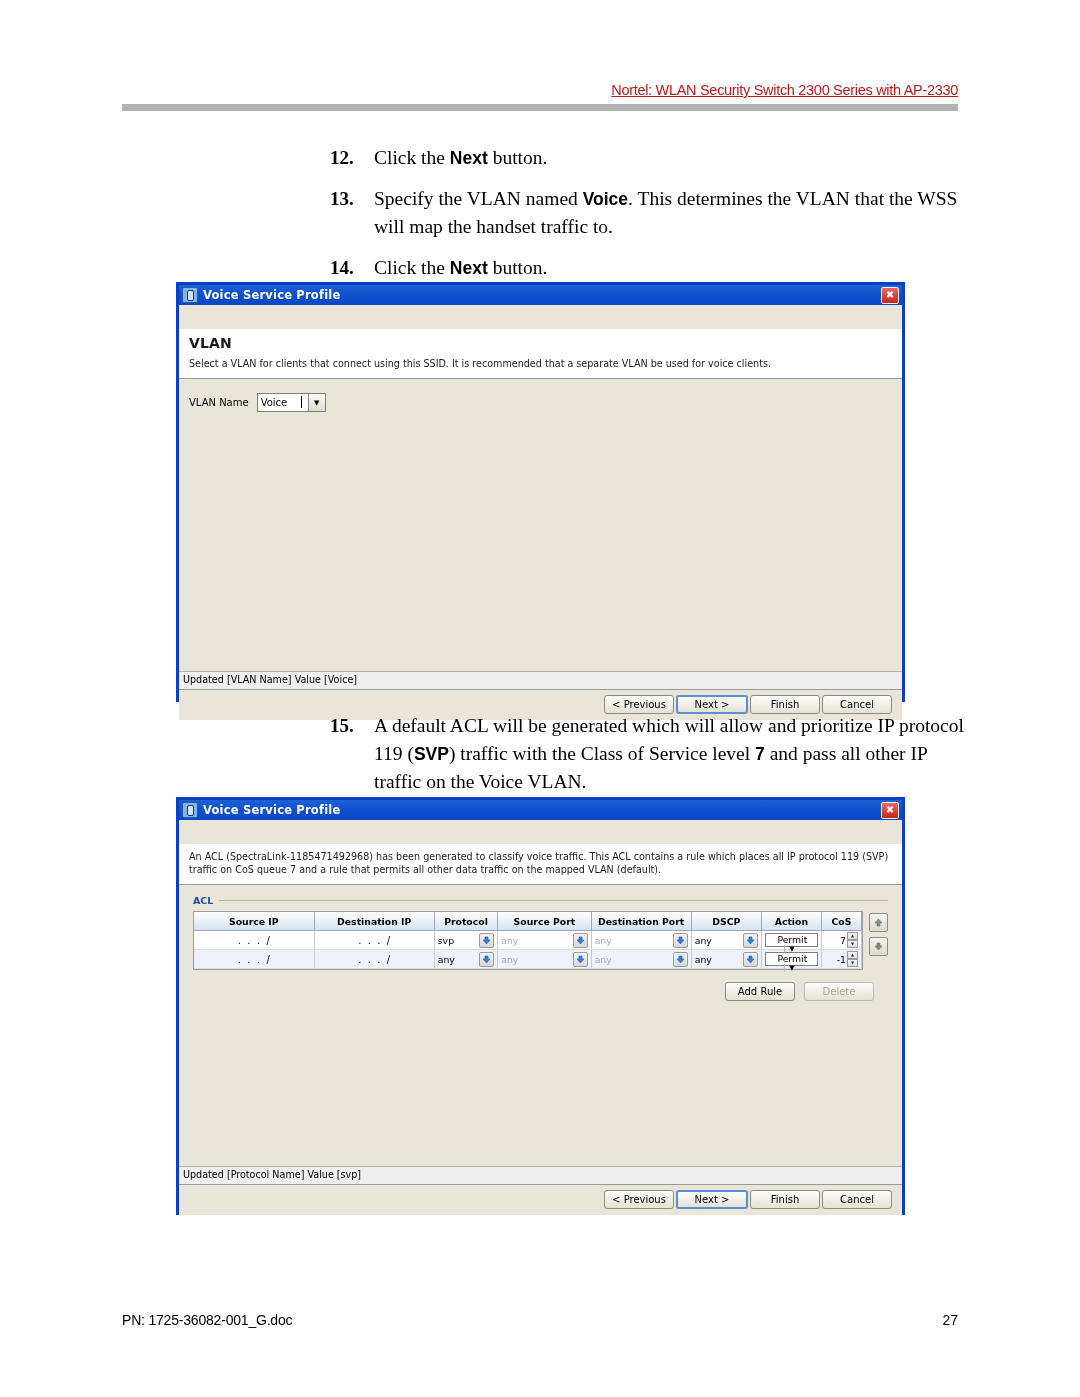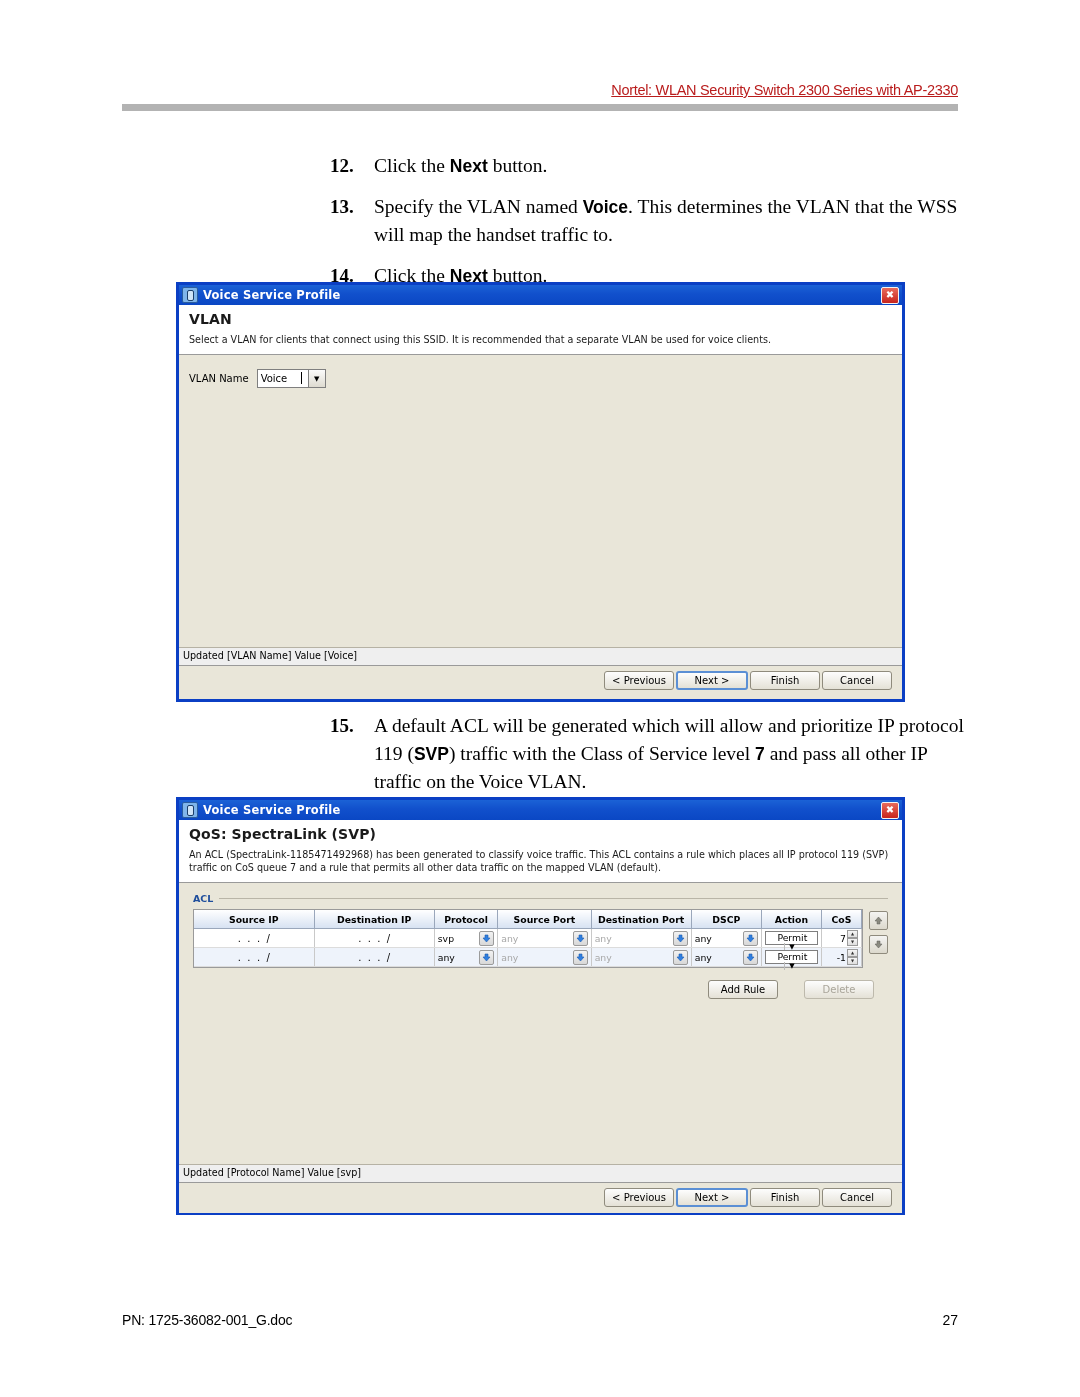--- a/index.html
+++ b/index.html
@@ -108,20 +108,21 @@
     font-weight: bold;
     line-height: 13px;
     text-align: center;
     cursor: pointer;
   }
 
   .dlg-head {
     background: #ffffff;
     border-bottom: 1px solid #9a9a9a;
     padding: 6px 10px 8px 10px;
+    margin-top: 24px;
   }
   .dlg-title {
     font-size: 14px;
     font-weight: bold;
     color: #1a1a1a;
     margin-bottom: 6px;
     letter-spacing: 0.1px;
   }
   .dlg-desc {
     font-size: 9.6px;
@@ -323,21 +324,21 @@
     border: 1px solid #8f8b7d;
     border-radius: 2px;
     display: flex;
     align-items: center;
     justify-content: center;
     cursor: pointer;
   }
   .acl-actions {
     display: flex;
     justify-content: flex-end;
-    gap: 26px;
+    gap: 9px;
     padding: 12px 14px 0 0;
     align-items: center;
   }
 
   
   .footer-left {
     position: absolute;
     left: 122px;
     top: 1312px;
     font-family: "Liberation Sans", sans-serif;
@@ -351,21 +352,21 @@
     font-family: "Liberation Sans", sans-serif;
     font-size: 14px;
   }
 </style>
 </head>
 <body>
 
 <div class="page-header">Nortel: WLAN Security Switch 2300 Series with AP-2330</div>
 <div class="header-rule"></div>
 
-<div class="steps" id="steps-top" style="top:152px;">
+<div class="steps" id="steps-top" style="top:144px;">
     <div class="step">
       <div class="step-num">12.</div>
       <div class="step-text">Click the <b>Next</b> button.</div>
     </div>
     <div class="step">
       <div class="step-num">13.</div>
       <div class="step-text">Specify the VLAN named <b>Voice</b>. This determines the VLAN that the WSS will map the handset traffic to.</div>
     </div>
     <div class="step">
       <div class="step-num">14.</div>
@@ -415,21 +416,20 @@
 
 <div class="dialog" id="dialog2" style="left:176px; top:797px; width:729px; height:418px;">
 
   <div class="titlebar">
     <span class="title-icon"></span>
     <span class="title-text">Voice Service Profile</span>
     <span class="close-btn">✖</span>
   </div>
 
   <div class="dlg-head">
-    <div class="dlg-title">QoS: SpectraLink (SVP)</div>
     <div class="dlg-desc">An ACL (SpectraLink-1185471492968) has been generated to classify voice traffic. This ACL contains a rule which places all IP protocol 119 (SVP) traffic on CoS queue 7 and a rule that permits all other data traffic on the mapped VLAN (default).</div>
   </div>
 
   <div class="dlg-body" style="height:281px;">
     <div class="acl-group">
       <div class="acl-legend">
         <span>ACL</span>
         <span class="rule"></span>
       </div>
 

